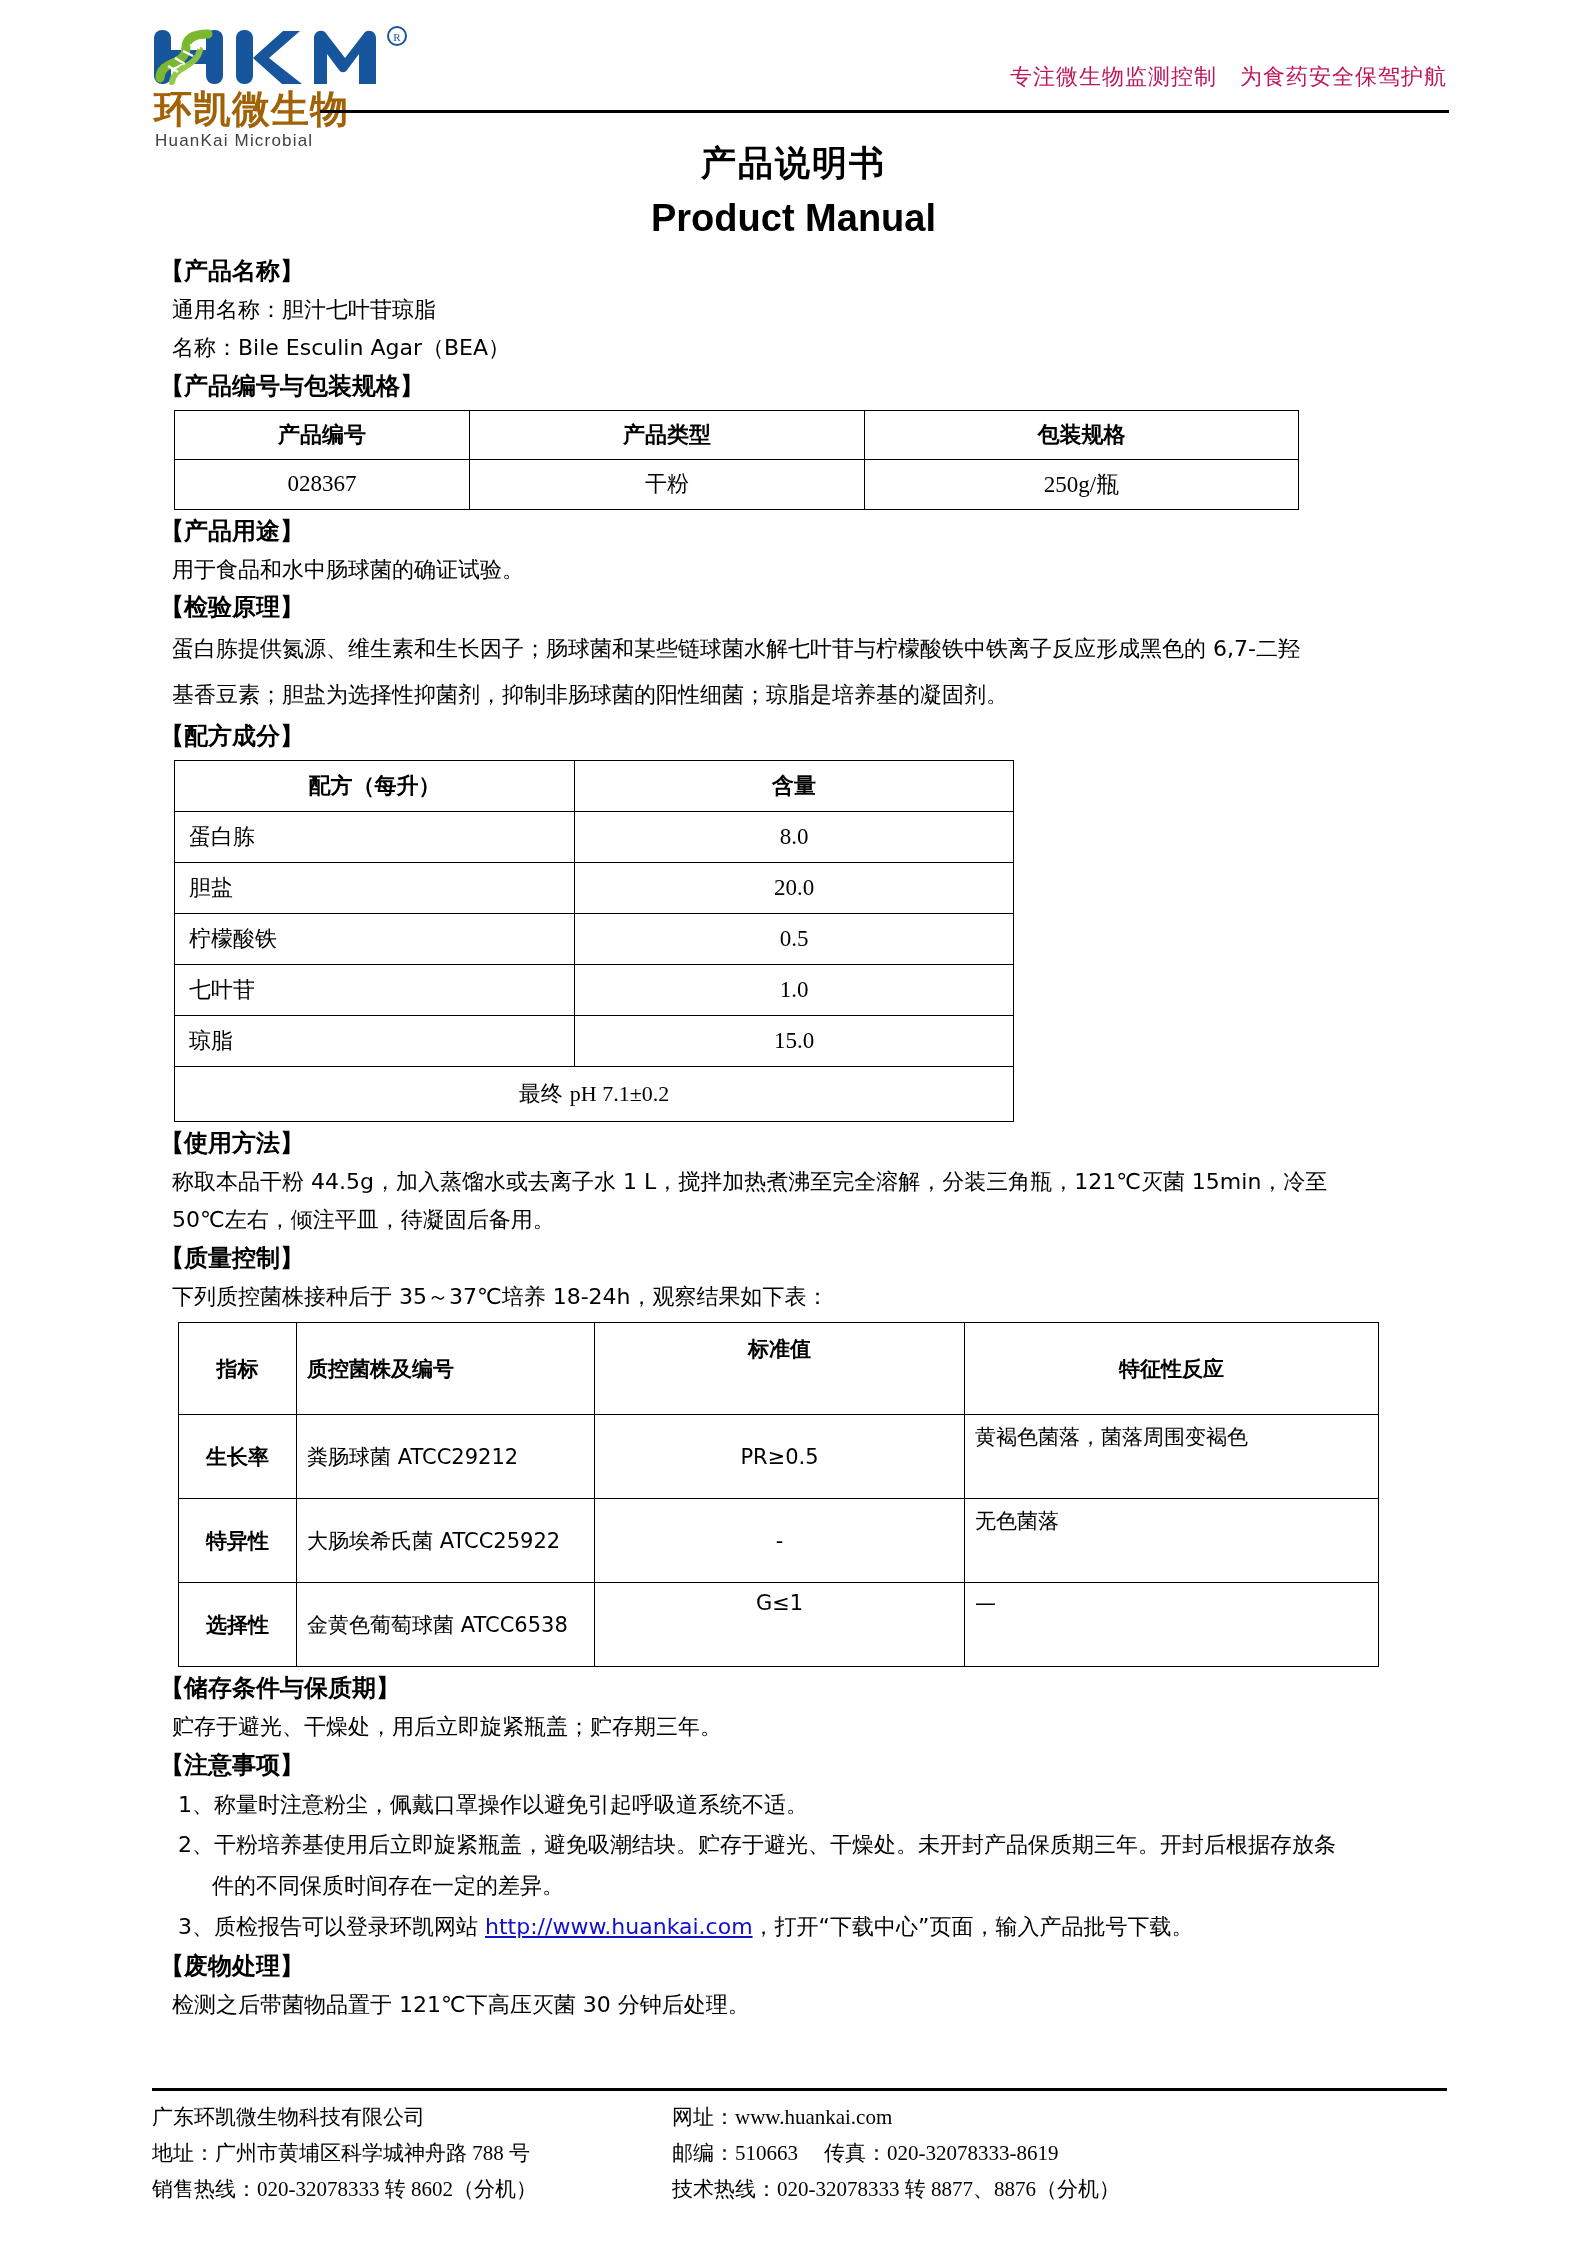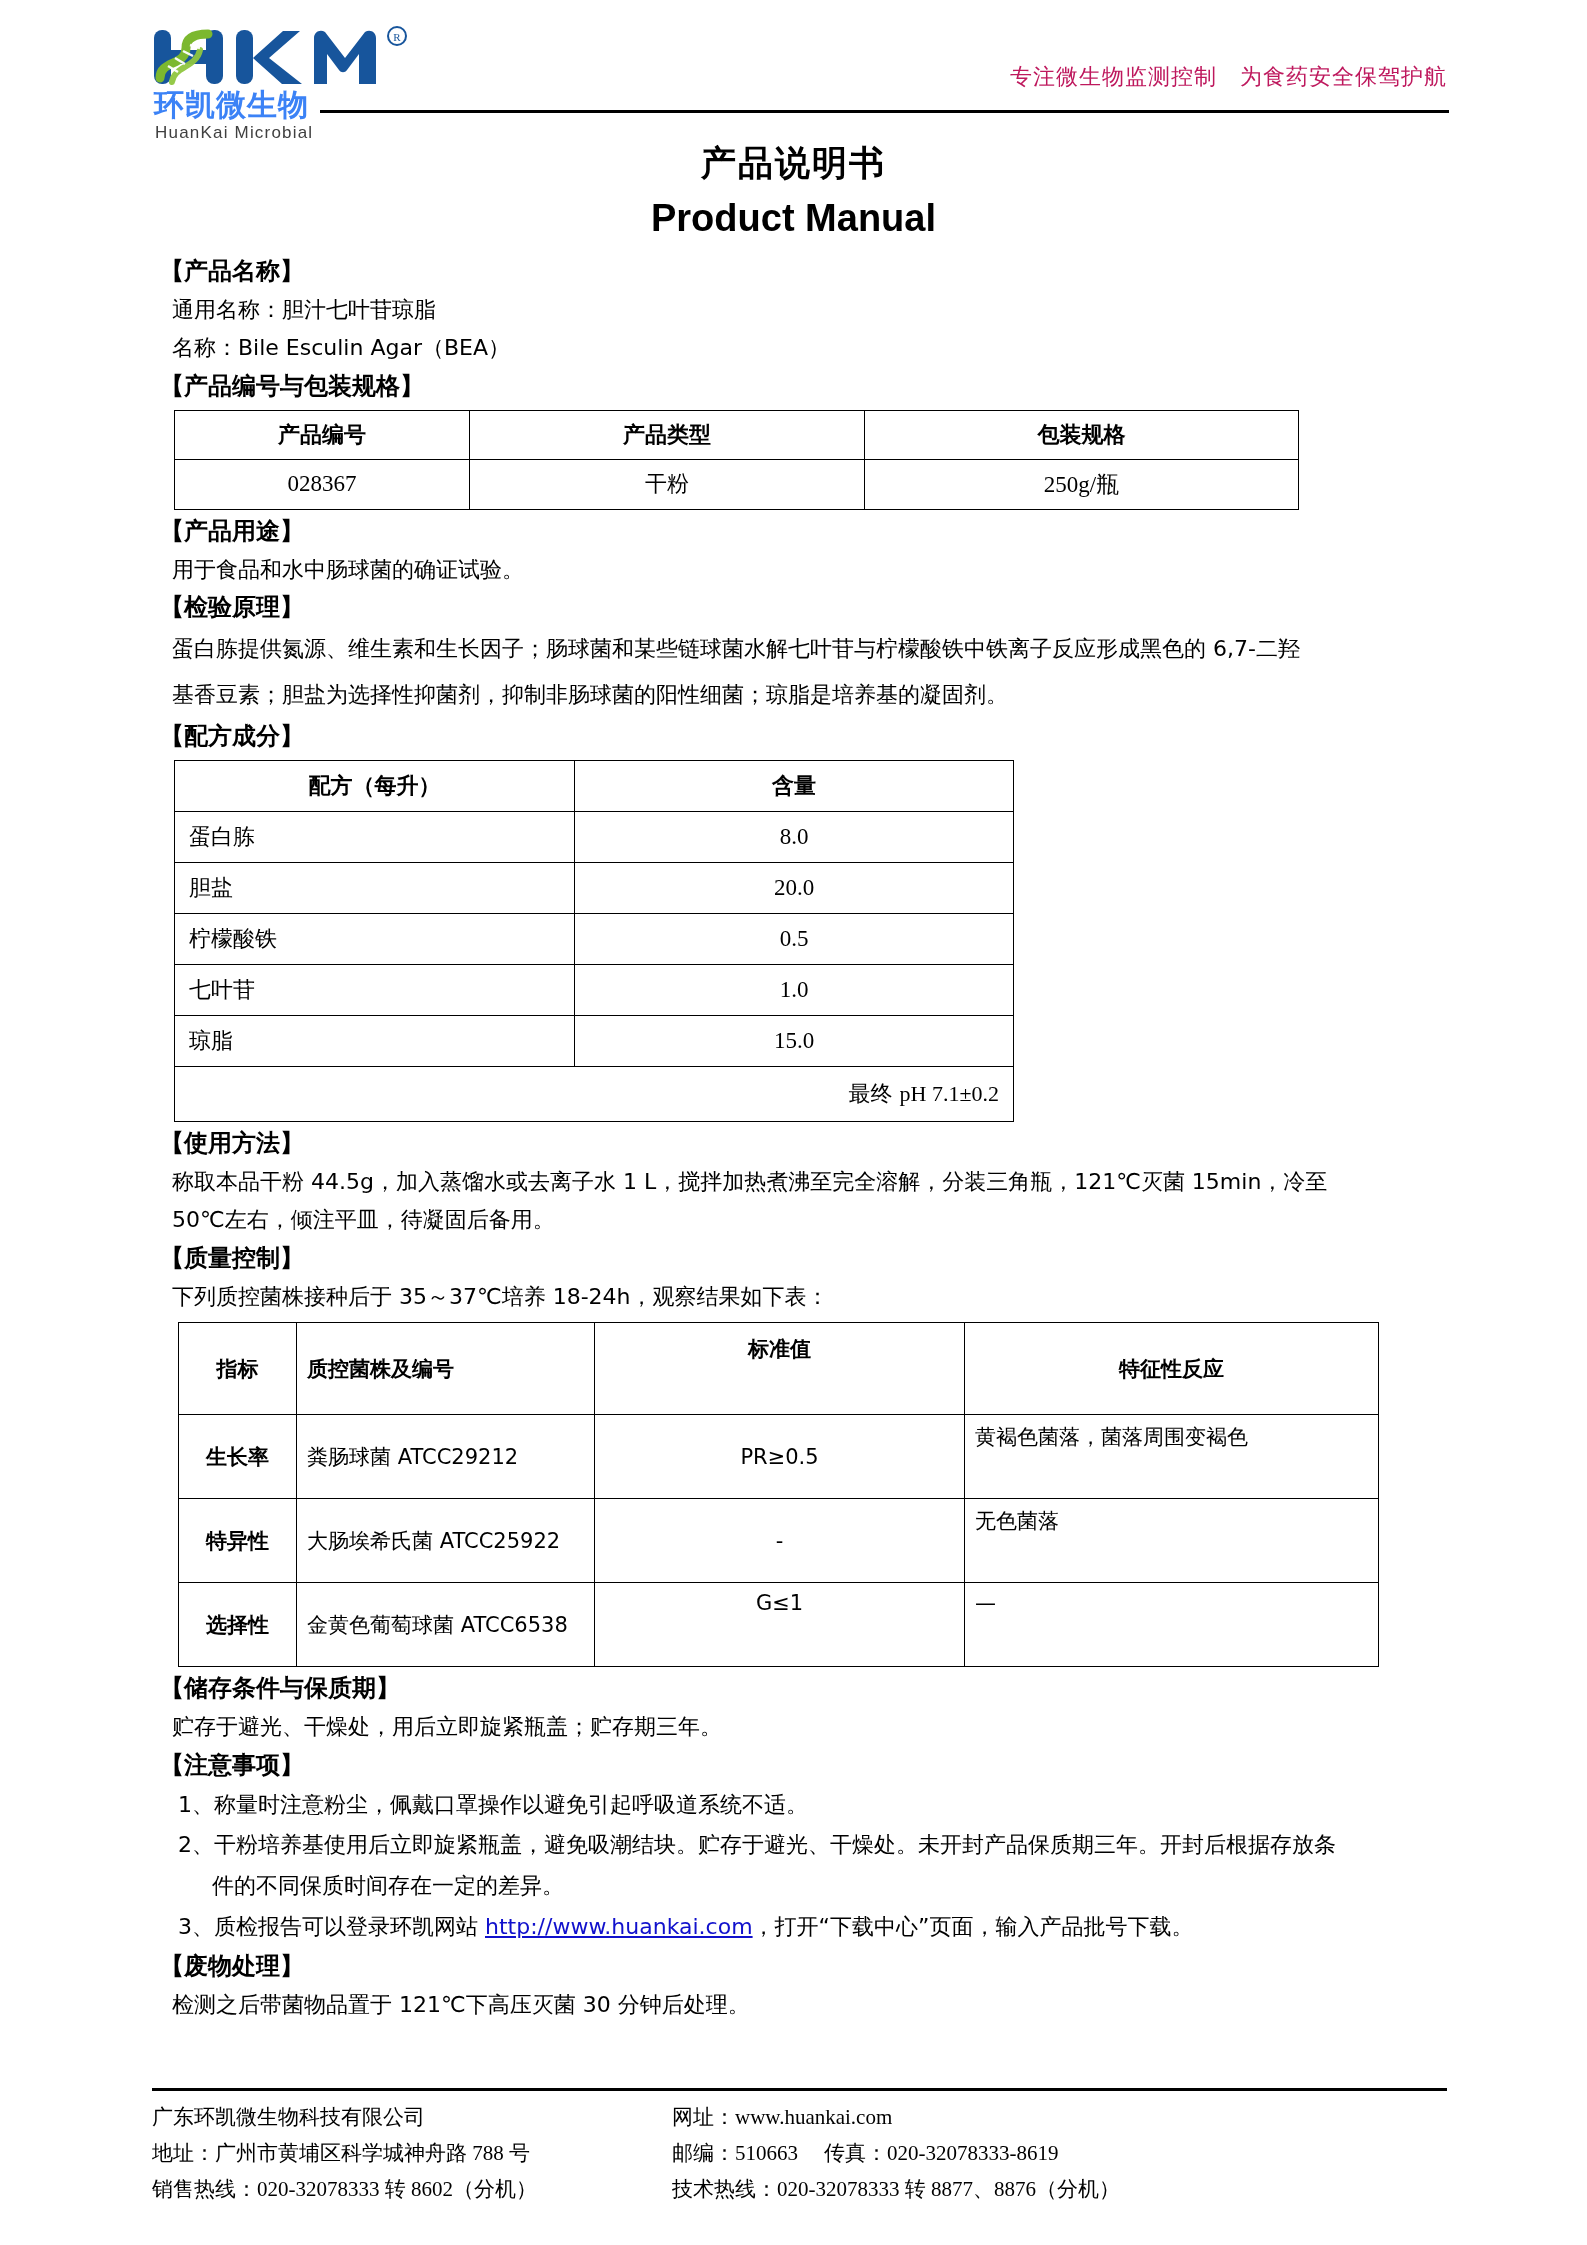--- a/index.html
+++ b/index.html
@@ -30,23 +30,23 @@
     height: 112px;
   }
   .logo-hkm {
     position: relative;
     width: 260px;
     height: 62px;
   }
   .logo-hkm svg { display: block; }
   .logo-cn {
     font-family: "DejaVu Sans", "Liberation Sans", sans-serif;
-    font-size: 30px;
+    font-size: 38px;
     font-weight: bold;
-    color: #3b82f6;
+    color: #a16207;
     letter-spacing: 1px;
     line-height: 1;
     margin-top: 2px;
     margin-left: 2px;
   }
   .logo-en {
     font-family: "Liberation Sans", sans-serif;
     font-size: 17px;
     color: #404040;
     letter-spacing: 1.2px;
@@ -157,21 +157,21 @@
     font-size: 22px;
     padding: 10px 14px;
     font-weight: normal;
   }
   .tbl-formula th { font-weight: bold; }
   .tbl-formula .c-name { text-align: left; width: 400px; }
   .tbl-formula .c-val  { text-align: center; font-family: "Liberation Serif", serif; font-size: 23px; }
   .tbl-formula .hdr-name { text-align: center; }
   .tbl-formula .hdr-val  { text-align: center; }
   .tbl-formula .ph-row td {
-    text-align: right;
+    text-align: center;
     font-size: 22px;
     padding: 12px 14px;
   }
   .tbl-formula .ph-row .serif { font-family: "Liberation Serif", serif; font-size: 22px; }
 
   .tbl-qc {
     margin: 8px 0 4px 18px;
     width: 1200px;
     border: 1.5px solid #000;
     table-layout: fixed;

